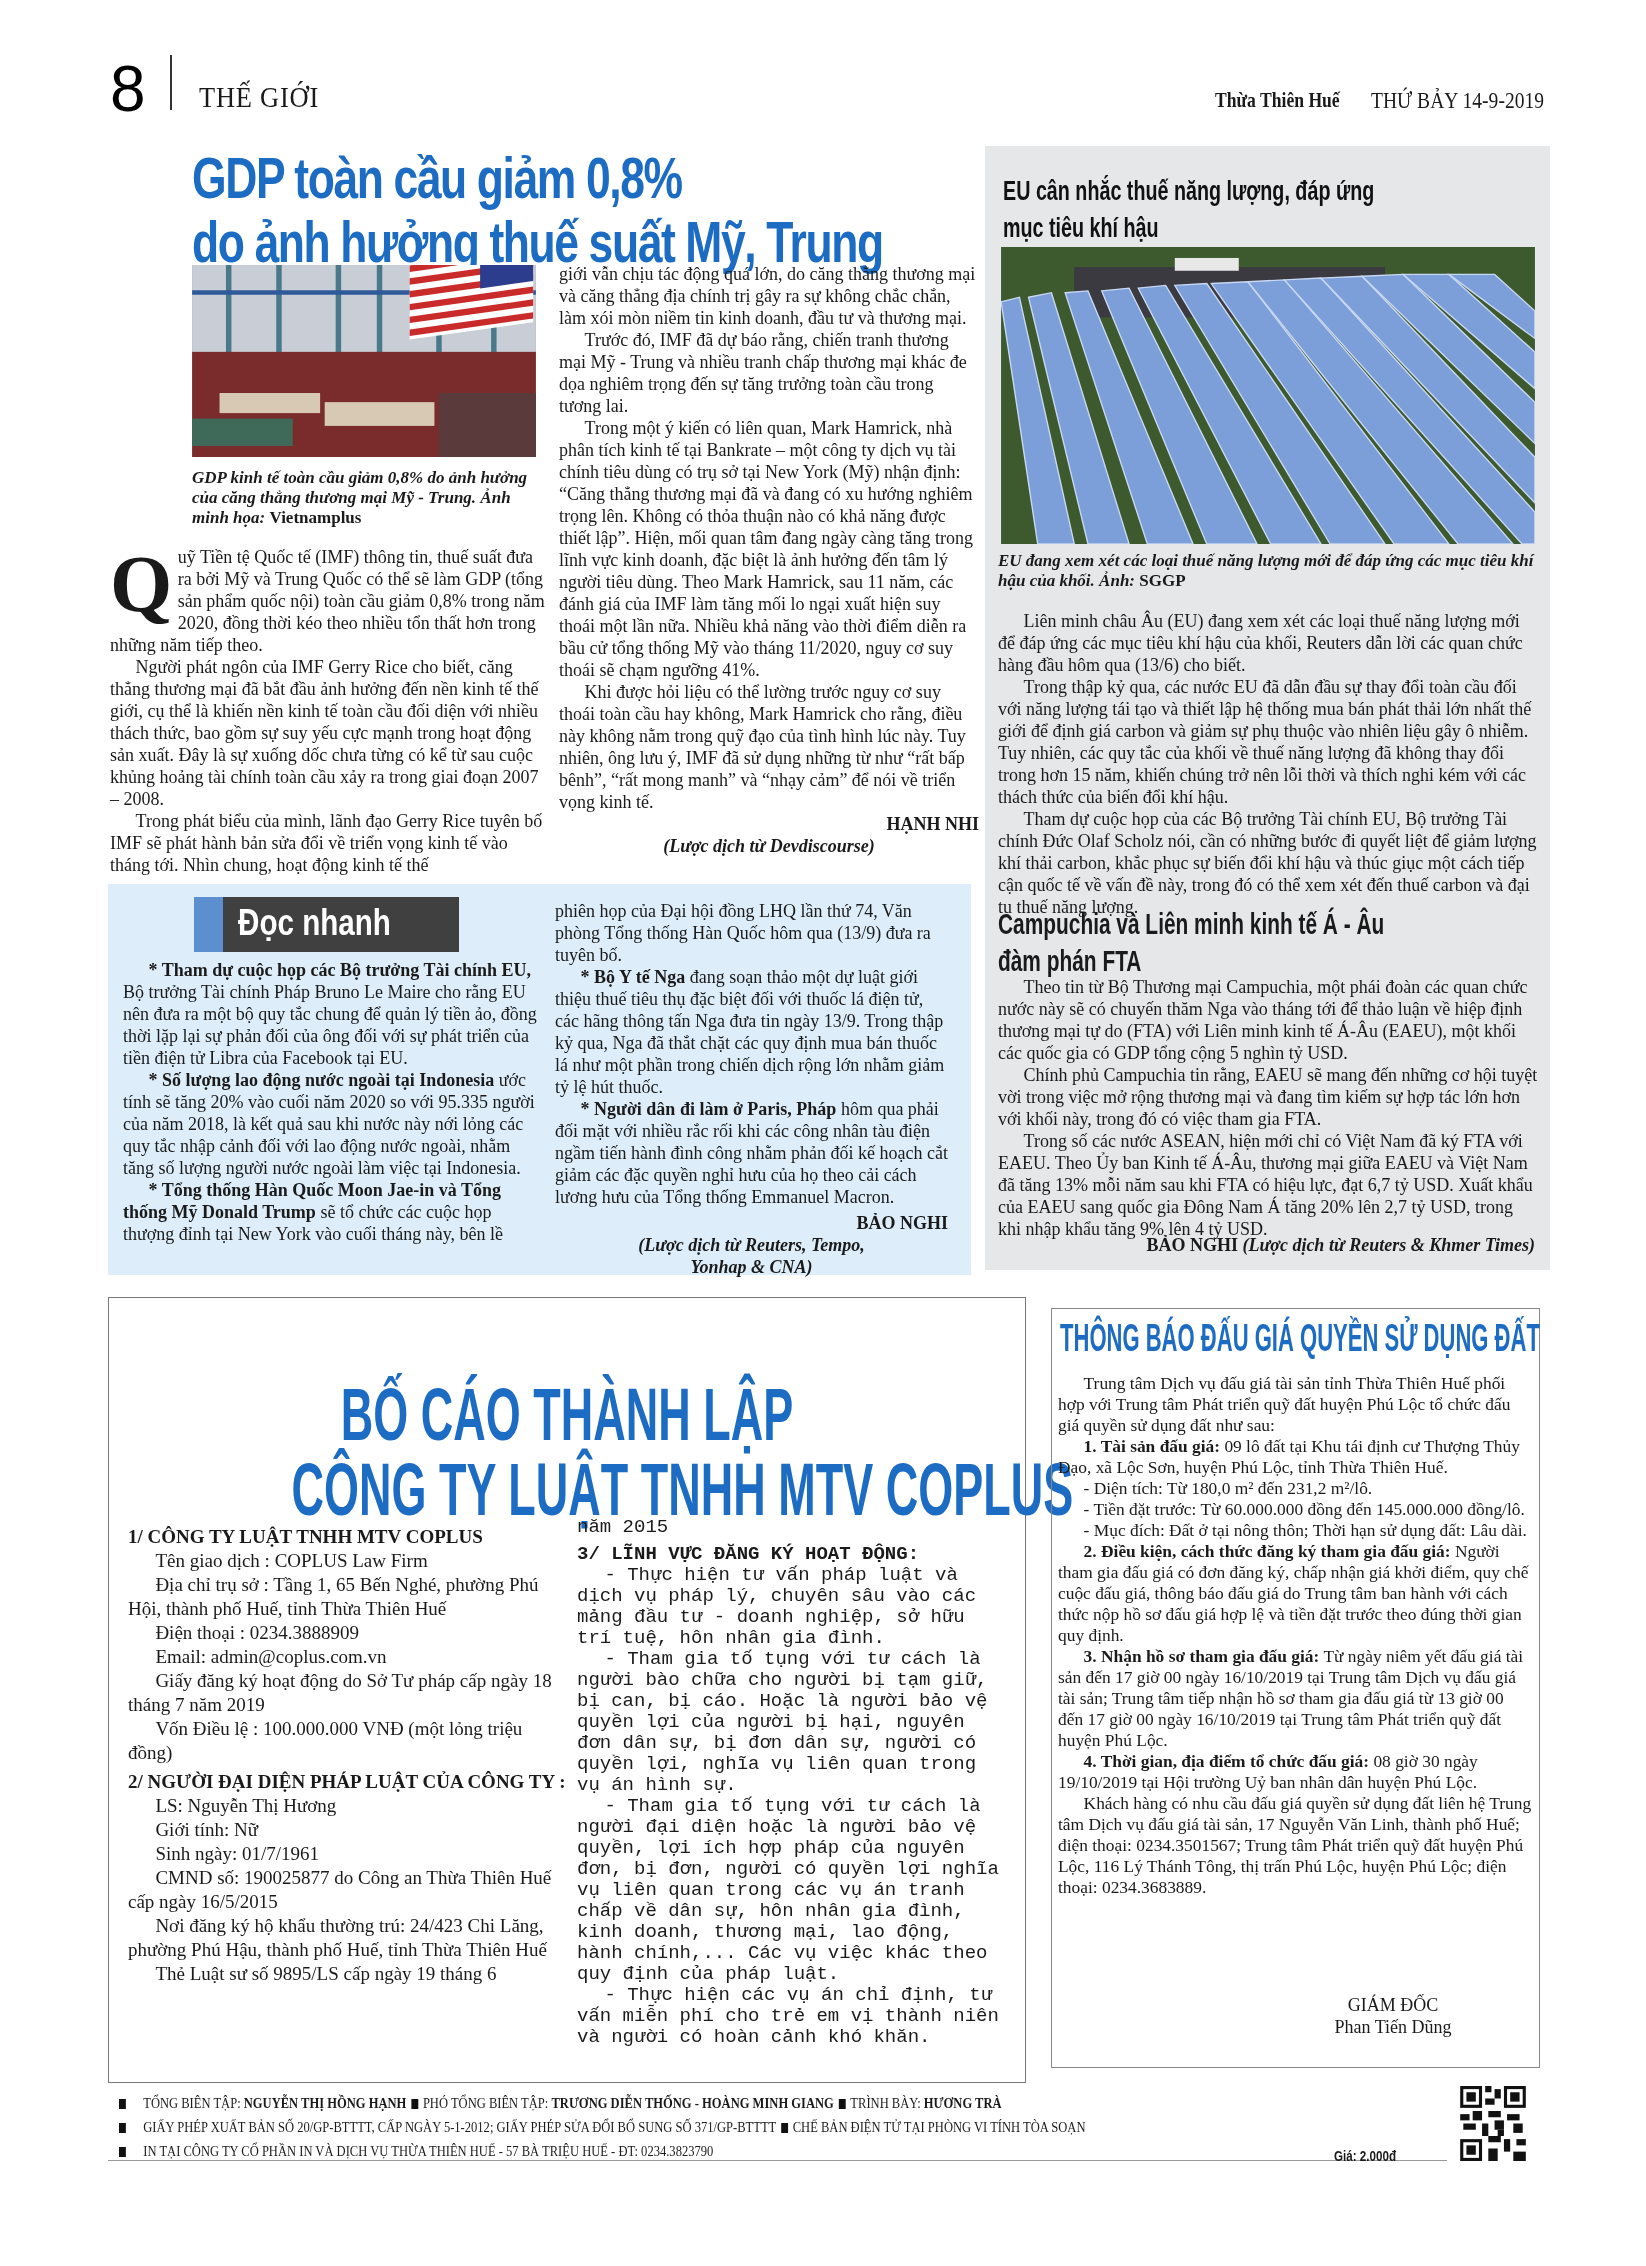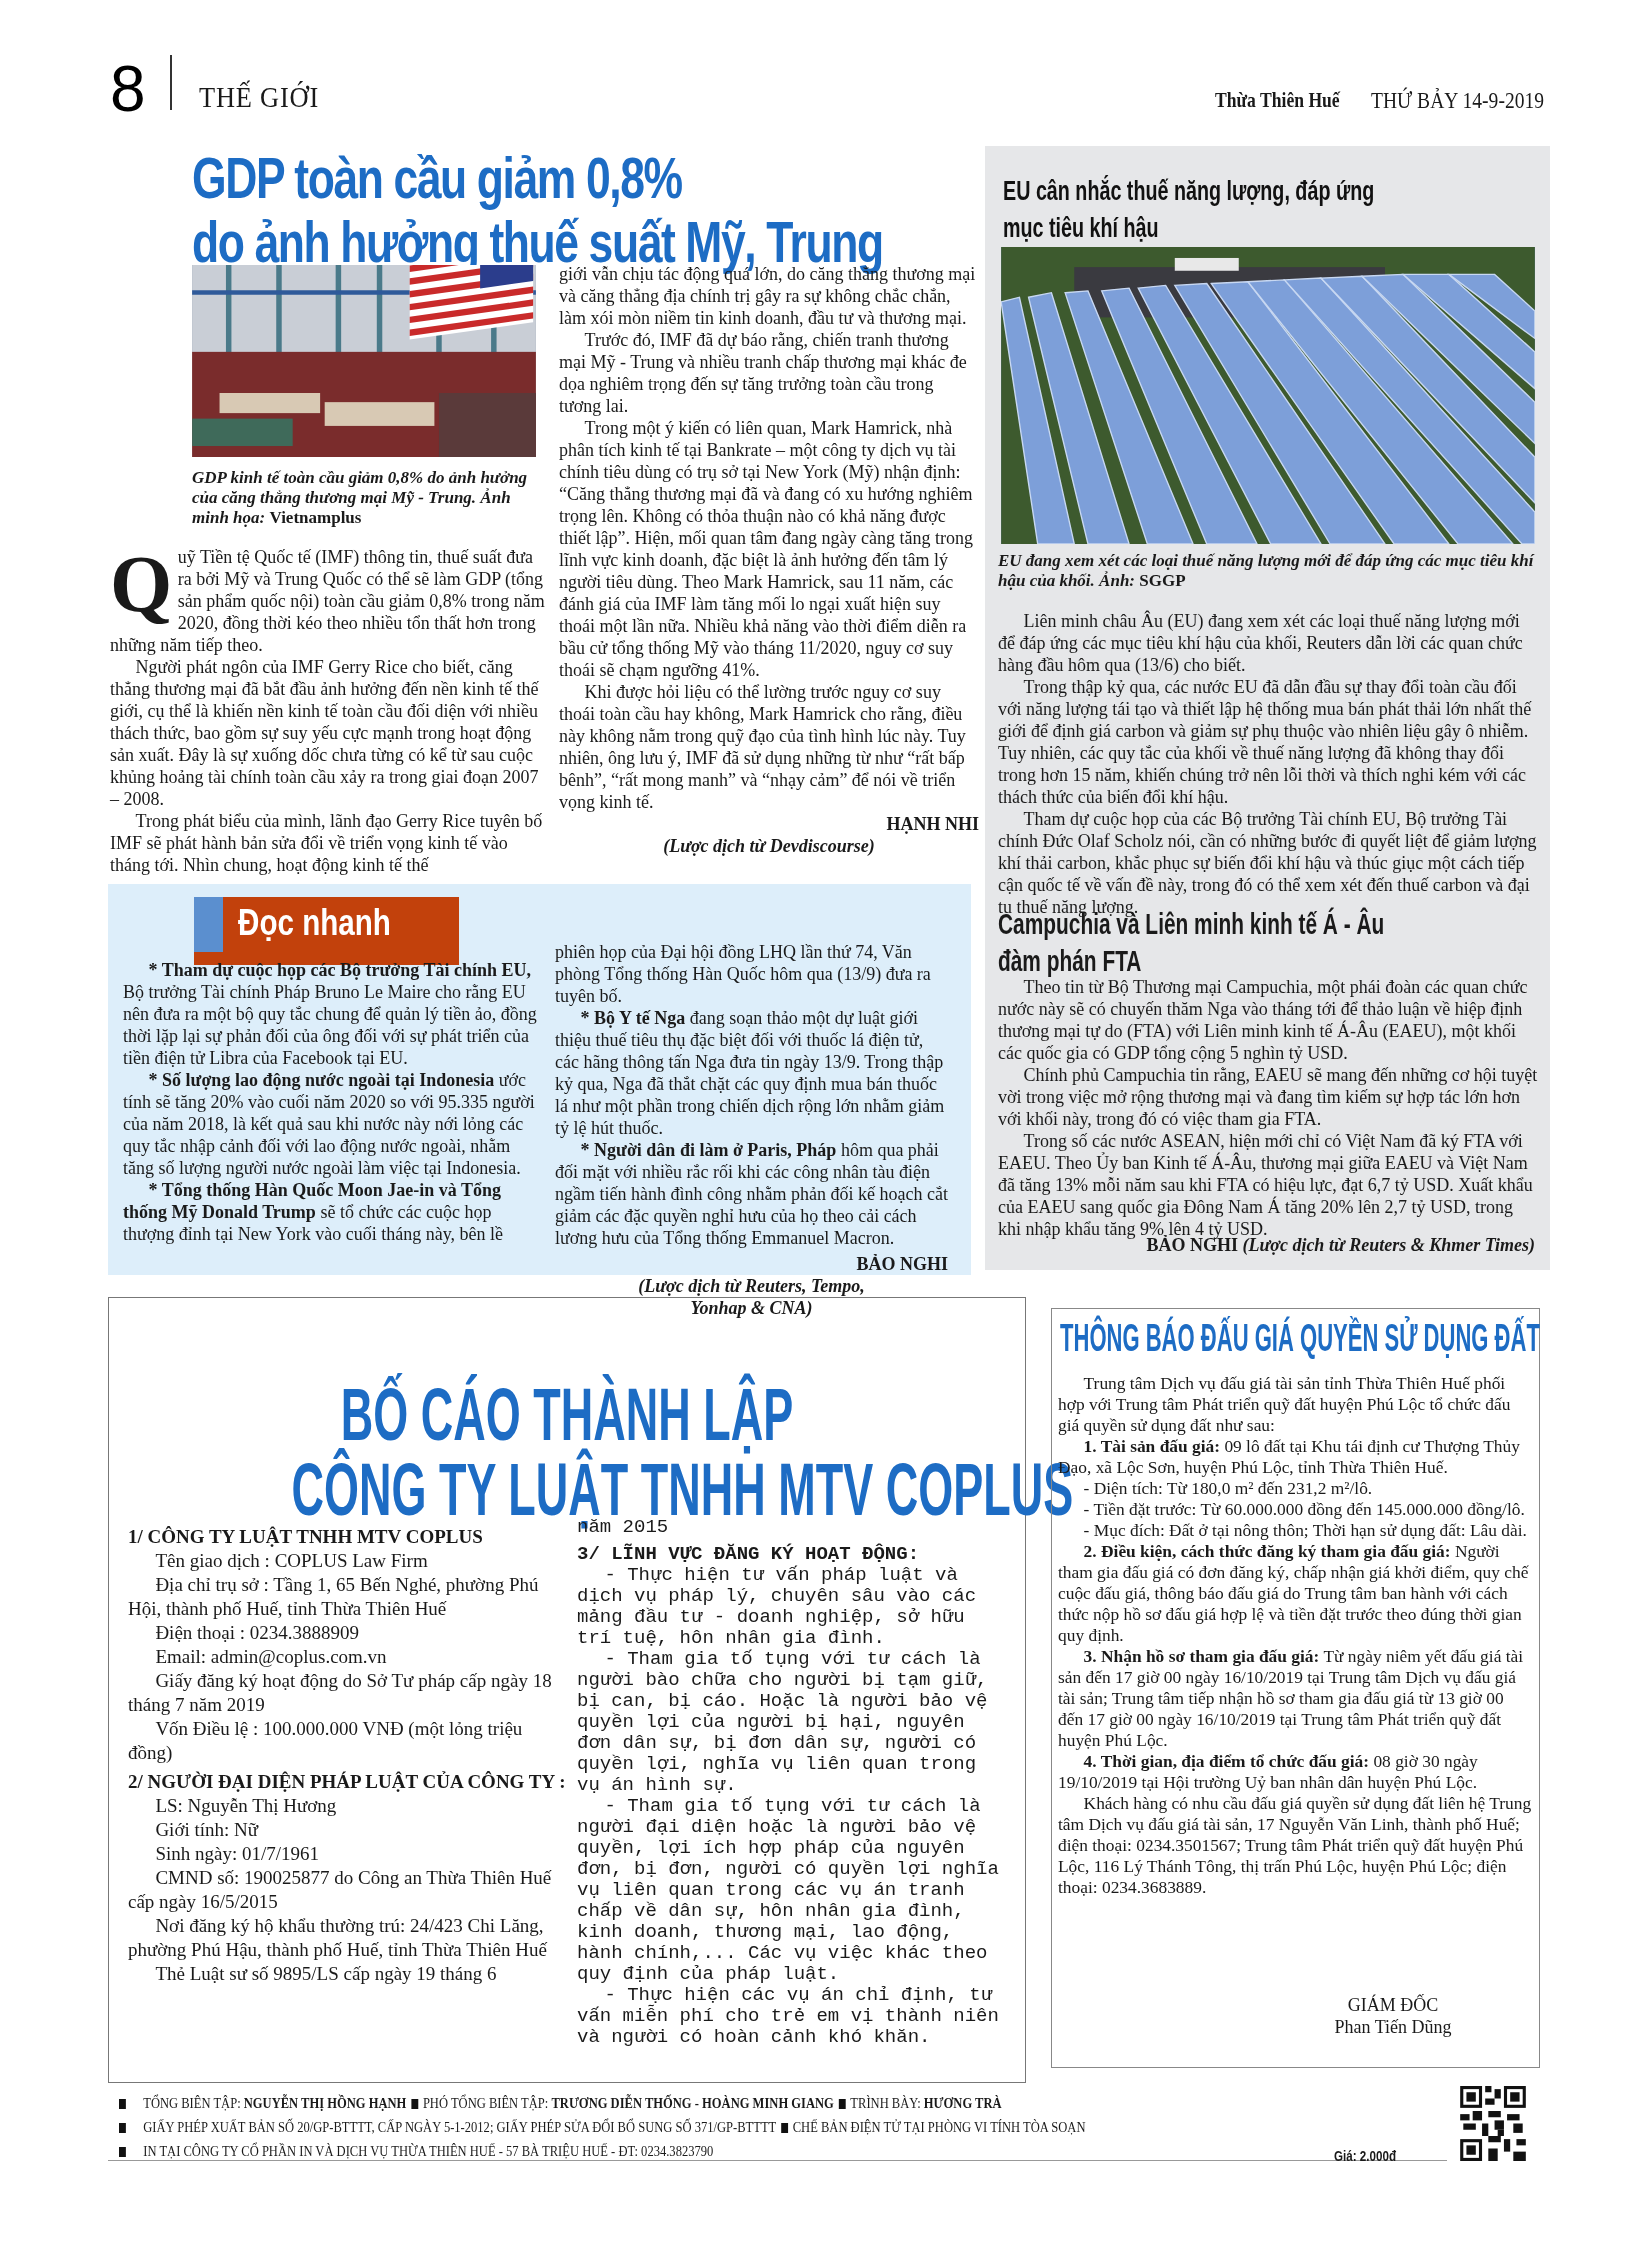--- a/index.html
+++ b/index.html
@@ -42,25 +42,25 @@
   #eu-caption { left: 998px; top: 551px; width: 548px; font-size: 17px; line-height: 20px; font-style: italic; font-weight: bold; }
   #eu-caption .credit { font-style: normal; }
   #eu-body { left: 998px; top: 610px; width: 541px; }
   #campuchia-headline { left: 998px; top: 906px; width: 548px; font-family:"Liberation Sans", sans-serif; font-weight:bold; font-size:29px; line-height: 37px; }
   #campuchia-headline div { transform: scaleX(0.72); transform-origin:left; white-space:nowrap; }
   #campuchia-body { left: 998px; top: 976px; width: 541px; }
   #campuchia-byline { left: 998px; top: 1235px; width: 537px; text-align:right; font-size:18px; }
 
   
   #quick-box { left: 108px; top: 884px; width: 863px; height: 391px; background: #ddeefa; }
-  #quick-badge { left: 194px; top: 897px; width: 265px; height: 68px; background: #c2410c; }
+  #quick-badge { left: 194px; top: 897px; width: 265px; height: 55px; background: #404040; }
   #quick-badge .stripe { position:absolute; left:0; top:0; width:29px; height:55px; background:#5b8fcf; }
   #quick-badge .label { position:absolute; left:44px; top:4.6px; color:#fff; font-family:"Liberation Sans", sans-serif; font-weight:bold; font-size:37px; transform: scaleX(0.8); transform-origin:left; white-space:nowrap; }
   #quick-col1 { left: 123px; top: 959px; width: 420px; }
-  #quick-col2 { left: 555px; top: 900px; width: 393px; margin-top: 41px; }
+  #quick-col2 { left: 555px; top: 900px; width: 393px; }
 
   
   #coplus-box { left: 108px; top: 1297px; width: 918px; height: 786px; border: 1.8px solid #777; }
   #coplus-title { left: 108px; top: 1329px; width: 918px; text-align:center; color:#1d6cc4; font-family:"Liberation Sans", sans-serif; font-weight:bold; font-size: 75px; line-height: 75px; margin-top: 48px; }
   #coplus-title div { transform: scaleX(0.6); transform-origin: center; white-space:nowrap; }
   #coplus-col1 { left: 128px; top: 1519px; width: 439px; font-size: 19px; line-height: 24px; }
   #coplus-col2 { left: 577px; top: 1517px; width: 429px; font-size: 19px; line-height: 21px; font-family: Liberation Mono, monospace; }
   .coplus-text p { text-indent: 27.4px; }
   .coplus-text p.hd { text-indent: 0; font-weight: bold; margin-top: 5.5px; }
 

